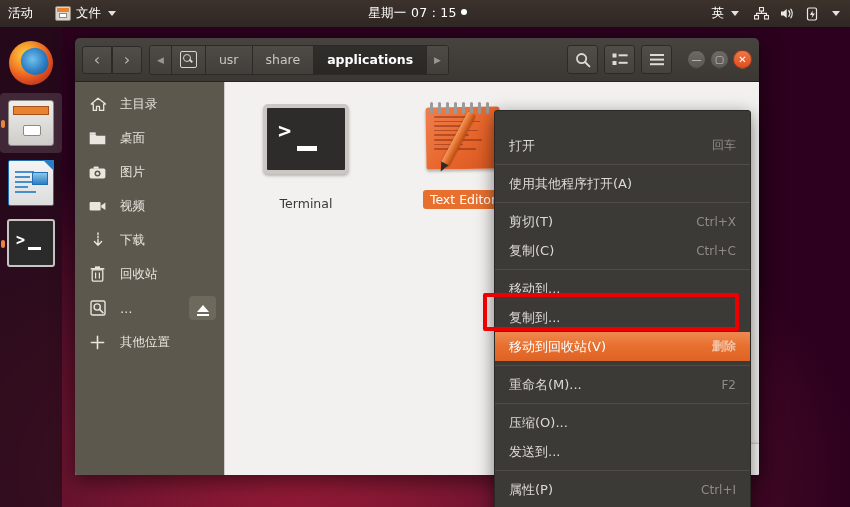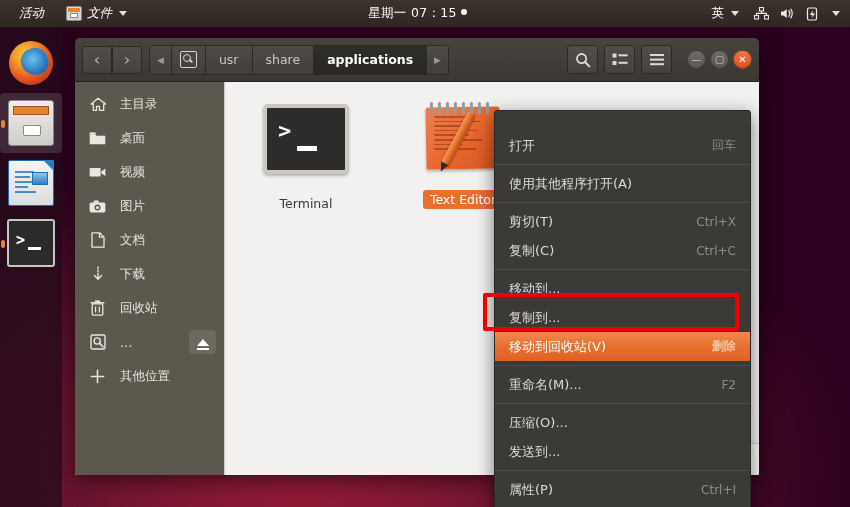--- a/index.html
+++ b/index.html
@@ -22,21 +22,21 @@
   }
   
   #topbar{
     position:absolute;left:0;top:0;width:850px;height:27px;
     background:linear-gradient(180deg,#3d322c 0%,#2f2724 100%);
     background-color:#2f2724;
     color:#fff;font-size:12.5px;
     display:flex;align-items:center;
     z-index:60;
   }
-  #topbar .tb-left{display:flex;align-items:center;padding-left:15px;gap:14px;font-style:italic;}
+  #topbar .tb-left{display:flex;align-items:center;padding-left:4px;gap:14px;}
   #topbar .tb-center{position:absolute;left:0;right:15px;display:flex;justify-content:center;align-items:flex-start;pointer-events:none;}
   #topbar .tb-center>*{pointer-events:auto;}
   #topbar .tb-right{margin-left:auto;display:flex;align-items:center;gap:11px;padding-right:10px;}
   .tb-item{display:flex;align-items:center;gap:5px;padding:2px 4px;border-radius:3px;white-space:nowrap;}
   .caret{width:0;height:0;border-left:4px solid transparent;border-right:4px solid transparent;border-top:5px solid #e6e0dc;display:inline-block;margin-left:2px;}
   .clock{font-size:12.5px;letter-spacing:.3px;display:flex;align-items:center;gap:4px;}
   .dot-rec{width:6px;height:6px;border-radius:50%;background:#fff;display:inline-block;margin-bottom:4px;}
   .mini-ico{width:14px;height:13px;display:inline-block;position:relative;}
   
   .ic-files{background:#d9d4cf;border:1px solid #8d8880;border-radius:2px;}
@@ -372,49 +372,40 @@
           <svg width="17" height="14" viewBox="0 0 17 14">
               <path d="M0.7 3.2h5.4l1.5 1.6h8.7v8.4H0.7z" fill="#e9e6e0"></path>
               <rect x="0.7" y="1.4" width="6" height="2" fill="#e9e6e0"></rect>
             </svg>
         </span>
         <span class="sb-label">桌面</span>
       </div>
 
       <div class="sb-row">
         <span class="sb-ico">
-          <svg width="17" height="12" viewBox="0 0 17 12">
-              <rect x="0.6" y="2" width="11" height="8.6" rx="1" fill="#e9e6e0"></rect>
-              <path d="M12.2 5.4 16.4 2.6v7.4l-4.2-2.8z" fill="#e9e6e0"></path>
-            </svg>
-        </span>
-        <span class="sb-label">视频</span>
-      </div>
-
-      <div class="sb-row">
-        <span class="sb-ico">
           <svg width="17" height="13" viewBox="0 0 17 13">
               <rect x="0.6" y="2.4" width="15.8" height="10" rx="1.6" fill="#e9e6e0"></rect>
               <rect x="4.6" y="0.6" width="5" height="2.2" rx="0.6" fill="#e9e6e0"></rect>
               <circle cx="8.5" cy="7.4" r="3" fill="#5c584d"></circle>
               <circle cx="8.5" cy="7.4" r="1.5" fill="#e9e6e0"></circle>
             </svg>
         </span>
         <span class="sb-label">图片</span>
       </div>
 
       <div class="sb-row">
         <span class="sb-ico">
-          <svg width="14" height="16" viewBox="0 0 14 16">
-              <path d="M1 0.8h7.6L13 5.2v10H1z" fill="none" stroke="#e9e6e0" stroke-width="1.3" stroke-linejoin="round"></path>
-              <path d="M8.4 1v4.2H12.8" fill="none" stroke="#e9e6e0" stroke-width="1.2"></path>
-            </svg>
-        </span>
-        <span class="sb-label">文档</span>
-      </div>
+          <svg width="17" height="12" viewBox="0 0 17 12">
+              <rect x="0.6" y="2" width="11" height="8.6" rx="1" fill="#e9e6e0"></rect>
+              <path d="M12.2 5.4 16.4 2.6v7.4l-4.2-2.8z" fill="#e9e6e0"></path>
+            </svg>
+        </span>
+        <span class="sb-label">视频</span>
+      </div>
+
 
       <div class="sb-row">
         <span class="sb-ico">
           <svg width="14" height="16" viewBox="0 0 14 16">
               <path d="M7 1v1.6M7 4.2v1.6M7 7.4v5.2M3.4 9.6 7 13.2l3.6-3.6" fill="none" stroke="#e9e6e0" stroke-width="1.4" stroke-linecap="round" stroke-linejoin="round"></path>
             </svg>
         </span>
         <span class="sb-label">下载</span>
       </div>
 

